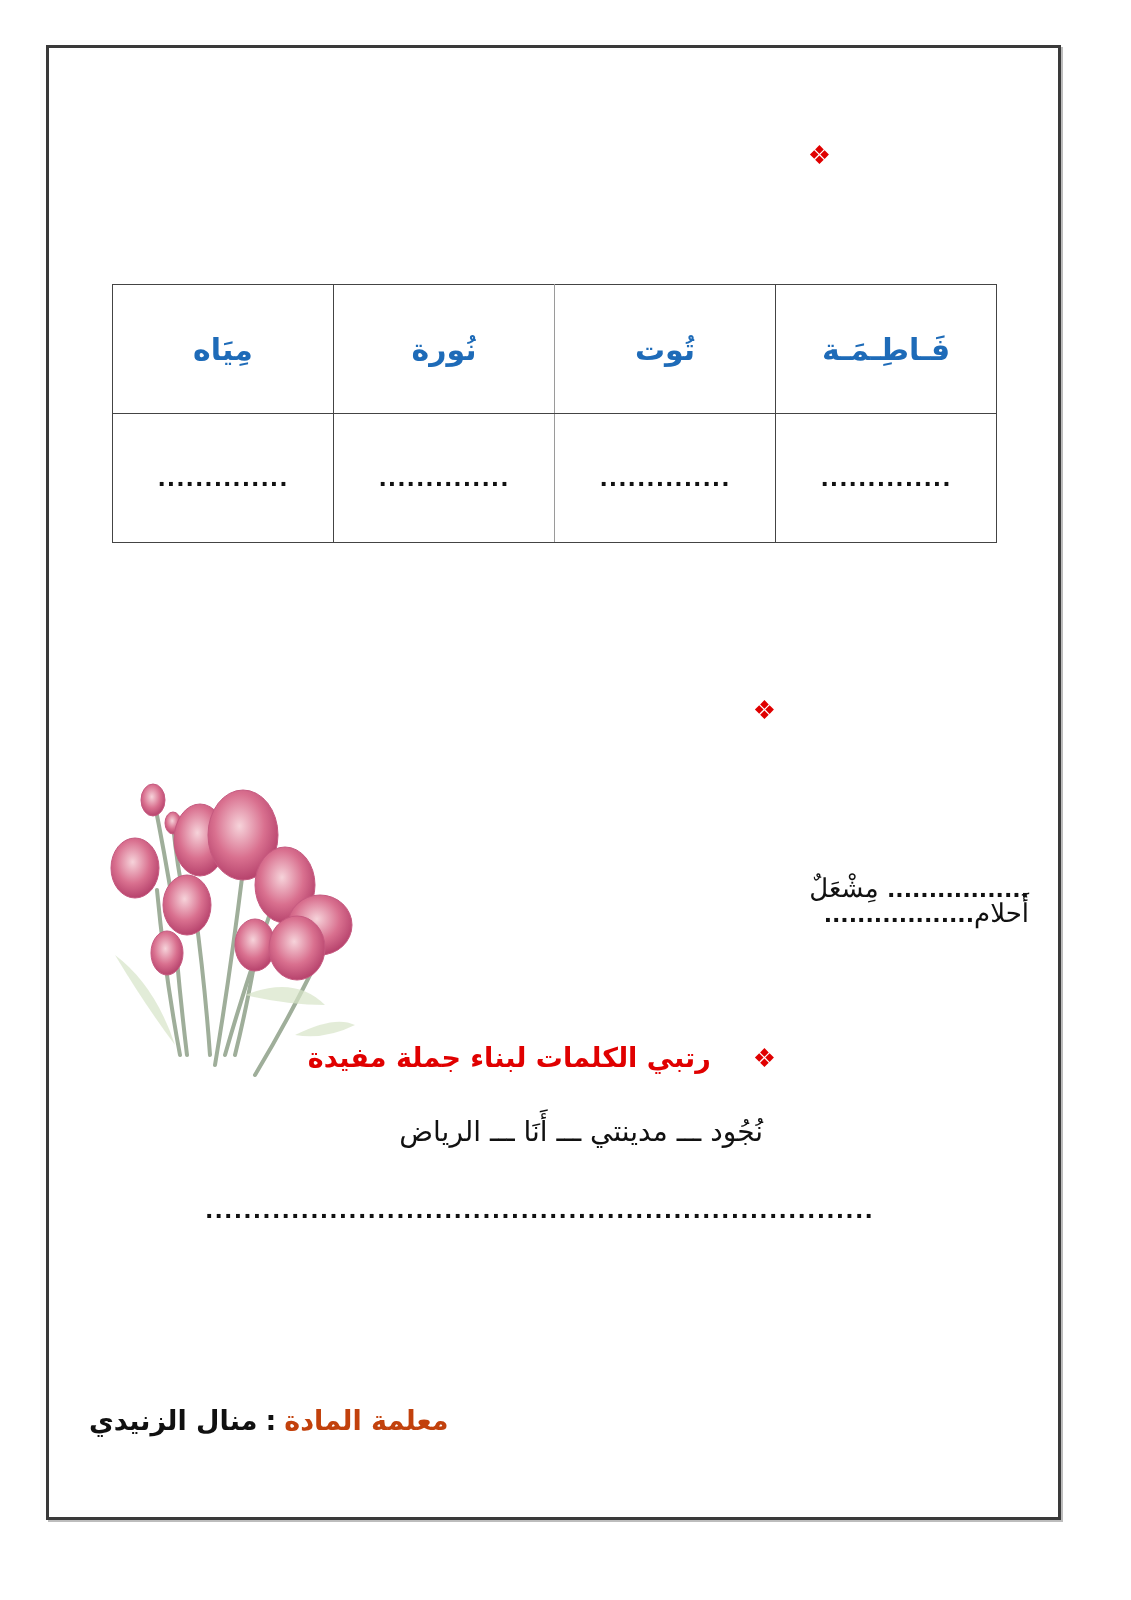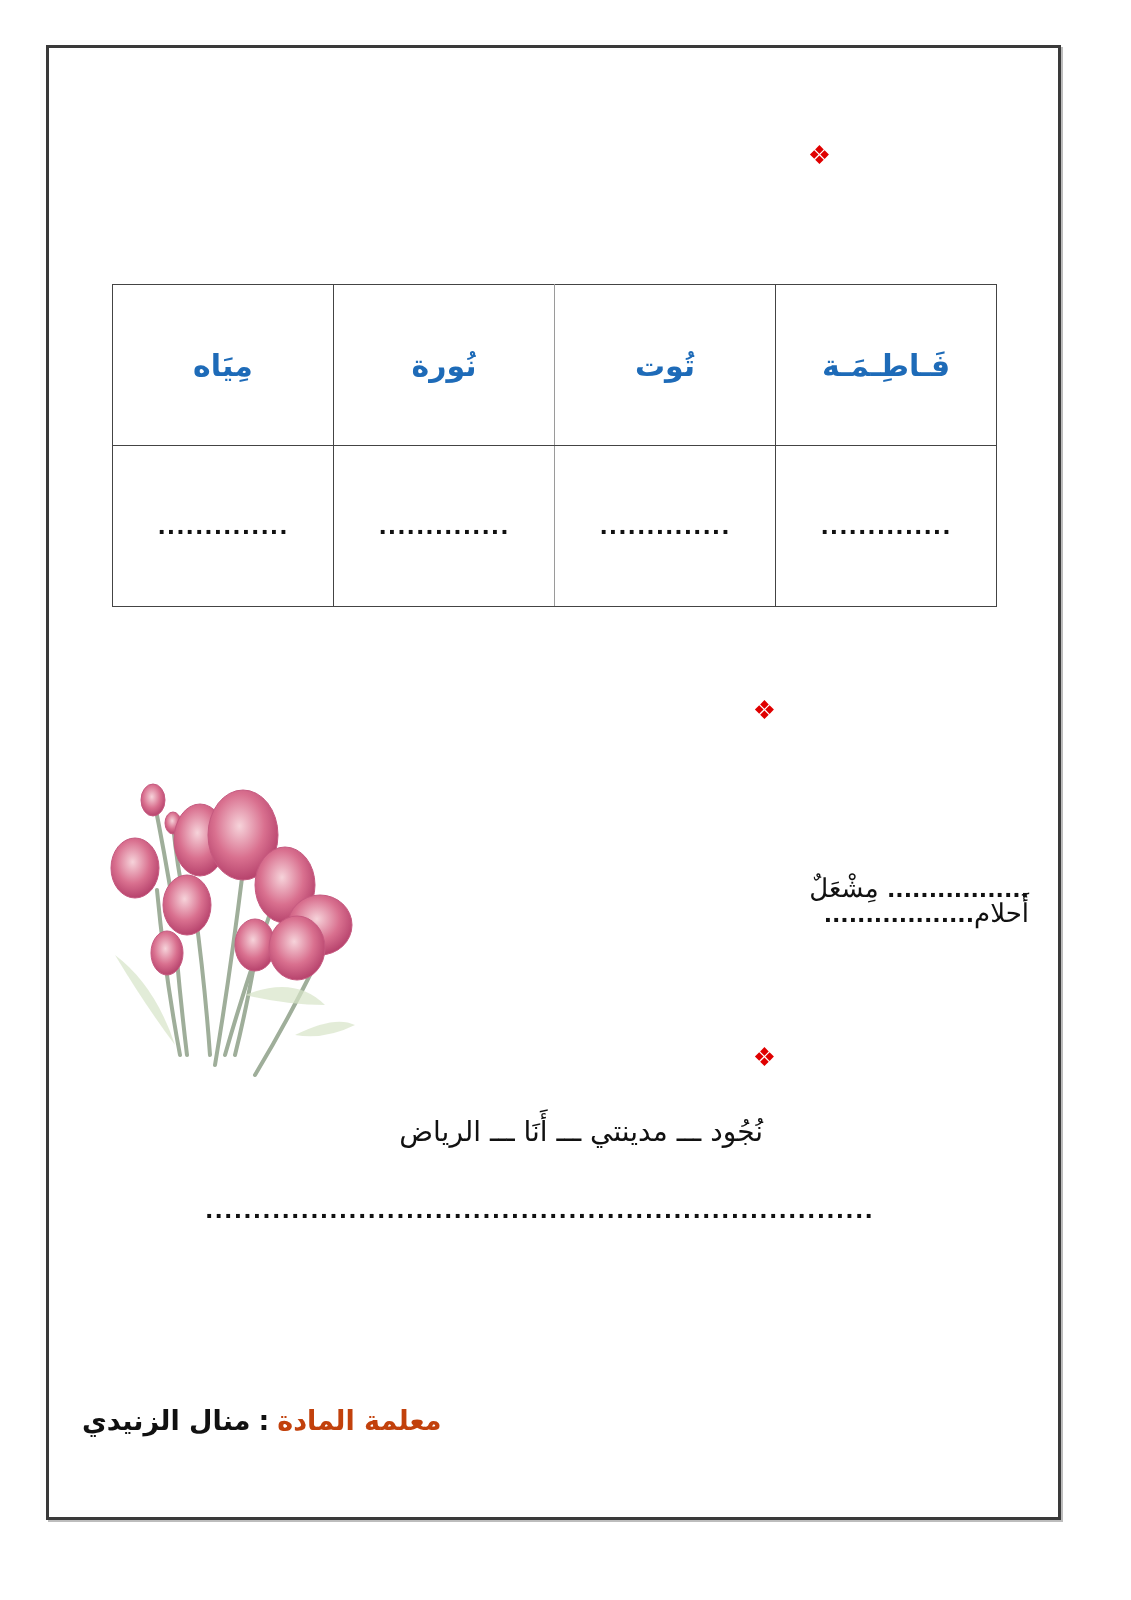--- a/index.html
+++ b/index.html
@@ -23,21 +23,21 @@
     #h1 { right: 300px; top: 140px; }
     #h2 { right: 355px; top: 695px; }
     #h3 { right: 355px; top: 1042px; }
 
     table.words {
       position: absolute; left: 112px; top: 284px; width: 885px;
       border-collapse: collapse; table-layout: fixed;
     }
     table.words td {
       border: 1.5px solid #444; text-align: center; vertical-align: middle;
-      height: 128px; padding: 16px;
+      height: 128px; padding: 0;
     }
     table.words td.mid { border-left: 1px solid #9a9a9a; }
     .word { color: #1e6bb8; font-size: 30px; font-weight: bold; font-family: "DejaVu Sans", sans-serif; }
     .blank-cell { font-size: 22px; font-weight: bold; letter-spacing: 1px; color: #111; }
 
     .fill-line {
       position: absolute; right: 102px; font-size: 26px; color: #111;
       font-family: "DejaVu Serif", serif; white-space: nowrap;
     }
     .fill-line .dots { font-weight: bold; letter-spacing: 1px; font-family: "DejaVu Sans", sans-serif; font-size: 22px; }
@@ -55,21 +55,21 @@
     }
 
     .flowers { position: absolute; left: 95px; top: 755px; width: 270px; height: 350px; }
 
     .signature {
       position: absolute; left: 82px; top: 1405px; font-size: 27px; font-weight: bold;
       white-space: nowrap; font-family: "DejaVu Sans", sans-serif;
     }
     .signature .label { color: #c2410c; }
     .signature .sep { color: #111; margin: 0 8px; }
-    .signature .name { color: #111; }
+    .signature .name { color: #111; margin-left: 7px; }
   </style>
 </head>
 <body>
 
 <div class="frame"></div>
 
 <div class="heading" id="h1">
   <span class="bullet">❖</span>
 </div>
 
@@ -136,20 +136,21 @@
 <div class="fill-line" id="fill1">
   <span class="dots">.................</span>
   <span>مِشْعَلٌ</span>
 </div>
 <div class="fill-line" id="fill2">
   <span>أَحلام</span><span class="dots">..................</span>
 </div>
 
 <div class="heading" id="h3">
   <span class="bullet">❖</span>
+  <span>رتبي الكلمات لبناء جملة مفيدة</span>
 </div>
 
 <div class="scramble">نُجُود ـــ مدينتي ـــ أَنَا ـــ الرياض</div>
 <div class="answer-line">......................................................................</div>
 
 <div class="signature">
   <span class="label">معلمة المادة</span><span class="sep">:</span><span class="name">منال الزنيدي</span>
 </div>
 
 </body></html>

